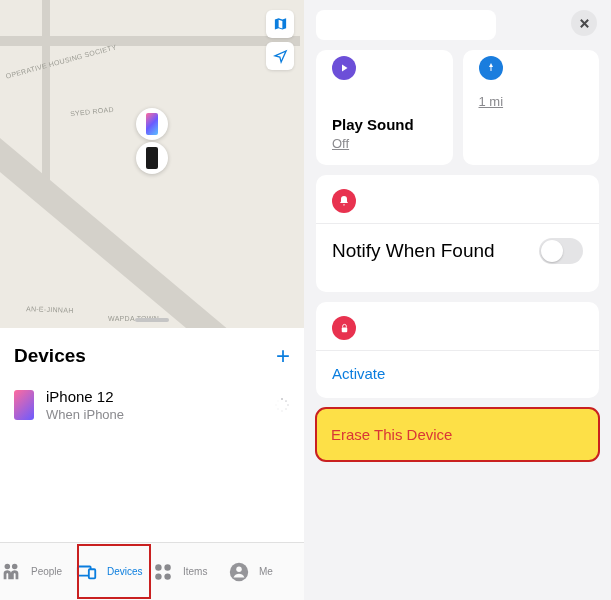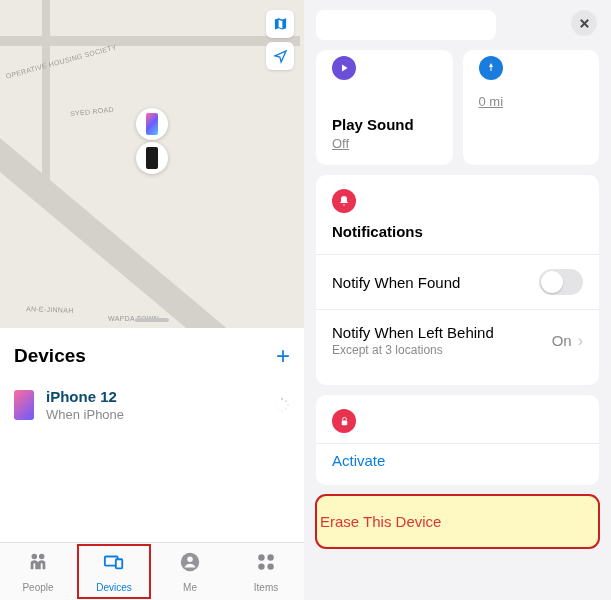--- a/index.html
+++ b/index.html
@@ -28,26 +28,26 @@
     .pp-black { background: #1a1a1a; }
     .drag-handle { position: absolute; bottom: 6px; left: 50%; transform: translateX(-50%); width: 34px; height: 4px; background: #c5c5c5; border-radius: 2px; }
     
     .devices-section { flex: 1; padding: 16px 14px 0; background: #fff; }
     .devices-header { display: flex; justify-content: space-between; align-items: center; margin-bottom: 18px; }
     .devices-title { font-size: 19px; font-weight: 700; color: #000; }
     .add-btn { color: #0a7dde; font-size: 24px; font-weight: 400; line-height: 1; }
     .device-row { display: flex; align-items: center; gap: 12px; padding: 2px 0; }
     .device-thumb { width: 20px; height: 30px; border-radius: 3px; background: linear-gradient(135deg,#ff6b9d,#6b5bff); }
     .device-info { flex: 1; }
-    .device-name { font-size: 15px; font-weight: 700; color: #0c4a6e; }
+    .device-name { font-size: 15px; font-weight: 400; color: #000000; }
     .device-sub { font-size: 13px; color: #8a8a8e; margin-top: 2px; }
     .spinner { width: 16px; height: 16px; color: #c5c5c9; }
     
     .tab-bar { height: 58px; display: flex; border-top: 1px solid #e0e0e0; background: #fafafa; }
-    .tab { flex: 1; display: flex; flex-direction: column; align-items: center; justify-content: center; gap: 9px; color: #8a8a8e; }
+    .tab { flex: 1; display: flex; flex-direction: row; align-items: center; gap: 9px; color: #8a8a8e; }
     .tab.active { color: #0a7dde; }
     .tab.highlighted { outline: 2px solid #c92020; outline-offset: -3px; }
     .tab svg { width: 22px; height: 22px; }
     .tab-label { font-size: 10px; }
     
     .right-panel { flex: 1; padding: 10px 12px 12px; background: #f3f3f5; position: relative; display: flex; flex-direction: column; gap: 10px; }
     .search-bar { height: 30px; background: #fff; border-radius: 8px; width: 180px; }
     .close-btn { position: absolute; top: 10px; right: 14px; width: 26px; height: 26px; background: #e6e6e8; border-radius: 50%; display: flex; align-items: center; justify-content: center; color: #4a4a4c; font-size: 14px; }
     
     .card-row { display: flex; gap: 10px; }
@@ -59,30 +59,30 @@
     .ac-sub { font-size: 13px; color: #8a8a8e; margin-top: 3px; text-decoration: underline; }
     
     .card { background: #fff; border-radius: 10px; padding: 14px 16px; }
     .card-icon { width: 24px; height: 24px; border-radius: 50%; background: #e8324f; display: flex; align-items: center; justify-content: center; color: #fff; font-size: 12px; margin-bottom: 10px; }
     .card-heading { font-size: 15px; font-weight: 700; color: #000; margin-bottom: 4px; }
     .card .card-heading { margin-bottom: 14px; }
     
     .setting-row { display: flex; align-items: center; justify-content: space-between; padding: 14px 0; border-top: 1px solid #ececee; margin: 0 -16px; padding-left: 16px; padding-right: 16px; }
     .setting-row:first-of-type { border-top: 1px solid #ececee; margin-top: 6px; }
     .sr-left { flex: 1; }
-    .sr-title { font-size: 15px; color: #000; }
+    .sr-title { font-size: 19px; color: #000; }
     .sr-sub { font-size: 12px; color: #8a8a8e; margin-top: 2px; }
     .sr-right { display: flex; align-items: center; gap: 6px; color: #8a8a8e; font-size: 15px; }
     .toggle { width: 44px; height: 26px; background: #e4e4e6; border-radius: 13px; position: relative; }
     .toggle::after { content: ''; width: 22px; height: 22px; background: #fff; border-radius: 50%; position: absolute; top: 2px; left: 2px; box-shadow: 0 1px 2px rgba(0,0,0,0.2); }
     .chev { color: #c5c5c9; font-size: 16px; }
     
-    .link-btn { display: block; padding: 8px 0 2px; font-size: 15px; color: #0a7dde; border-top: 1px solid #ececee; margin: 6px -16px 0; padding-left: 16px; }
-    
-    .danger-card { background: #fef9c3; border-radius: 10px; padding: 18px 4px; font-size: 15px; color: #d93636; }
+    .link-btn { display: block; padding: 14px 0 2px; font-size: 15px; color: #0a7dde; border-top: 1px solid #ececee; margin: 6px -16px 0; padding-left: 16px; }
+    
+    .danger-card { background: #fde047; border-radius: 10px; padding: 18px 15px; font-size: 15px; color: #d93636; }
     .highlighted-card { outline: 2px solid #c92020; outline-offset: -1px; }
   </style>
 </head>
 <body>
 
 <div class="left-panel">
   <div class="map-area">
     <div class="map-road road-h1"></div>
     <div class="map-road road-v1"></div>
     <div class="map-road road-diag"></div>
@@ -148,34 +148,34 @@
     </div>
     <div class="tab active highlighted">
       <svg viewBox="0 0 24 24" fill="none" stroke="currentColor" stroke-width="2">
           <rect x="2" y="6" width="14" height="10" rx="1"></rect>
           <rect x="14" y="9" width="7" height="10" rx="1" fill="#fafafa"></rect>
         </svg>
       <span class="tab-label">Devices</span>
     </div>
     <div class="tab">
       <svg viewBox="0 0 24 24" fill="currentColor">
-          <circle cx="12" cy="12" r="10" opacity=".9"></circle>
-          <circle cx="12" cy="9" r="3" fill="#fafafa"></circle>
-          <path d="M6 18c1-3 4-4 6-4s5 1 6 4" fill="#fafafa"></path>
-        </svg>
-      <span class="tab-label">Me</span>
-    </div>
-    <div class="tab">
-      <svg viewBox="0 0 24 24" fill="currentColor">
           <circle cx="7" cy="7" r="3.5"></circle>
           <circle cx="17" cy="7" r="3.5"></circle>
           <circle cx="7" cy="17" r="3.5"></circle>
           <circle cx="17" cy="17" r="3.5"></circle>
         </svg>
       <span class="tab-label">Items</span>
+    </div>
+    <div class="tab">
+      <svg viewBox="0 0 24 24" fill="currentColor">
+          <circle cx="12" cy="12" r="10" opacity=".9"></circle>
+          <circle cx="12" cy="9" r="3" fill="#fafafa"></circle>
+          <path d="M6 18c1-3 4-4 6-4s5 1 6 4" fill="#fafafa"></path>
+        </svg>
+      <span class="tab-label">Me</span>
     </div>
   </div>
 </div>
 
 <div class="right-panel">
   <div class="search-bar"></div>
   <div class="close-btn">
     <svg width="11" height="11" viewBox="0 0 12 12" stroke="currentColor" stroke-width="2.2">
         <path d="M2 2l8 8M10 2l-8 8"></path>
       </svg>
@@ -190,47 +190,36 @@
       </div>
       <div class="ac-title">Play Sound</div>
       <div class="ac-sub">Off</div>
     </div>
     <div class="action-card">
       <div class="ac-icon ac-blue">
         <svg width="12" height="12" viewBox="0 0 24 24" fill="#fff">
             <path d="M12 2l4 8h-3v8h-2v-8H8z"></path>
           </svg>
       </div>
-      <div class="ac-sub">0 mi</div>
+      <div class="ac-sub">1 mi</div>
     </div>
   </div>
 
   <div class="card">
     <div class="card-icon">
       <svg width="12" height="12" viewBox="0 0 24 24" fill="#fff">
           <path d="M12 2a6 6 0 016 6v5l2 3H4l2-3V8a6 6 0 016-6zm-2 17h4a2 2 0 01-4 0z"></path>
         </svg>
     </div>
-    <div class="card-heading">Notifications</div>
     <div class="setting-row">
       <div class="sr-left">
           <div class="sr-title">Notify When Found</div>
         </div>
       <div class="toggle"></div>
     </div>
-    <div class="setting-row">
-      <div class="sr-left">
-        <div class="sr-title">Notify When Left Behind</div>
-        <div class="sr-sub">Except at 3 locations</div>
-      </div>
-      <div class="sr-right">
-        <span>On</span>
-        <span class="chev">›</span>
-      </div>
-    </div>
   </div>
 
   <div class="card">
     <div class="card-icon">
       <svg width="11" height="11" viewBox="0 0 24 24" fill="#fff">
           <rect x="6" y="10" width="12" height="10" rx="2"></rect>
           <path d="M8 10V7a4 4 0 018 0v3" fill="none" stroke="#fff" stroke-width="2"></path>
         </svg>
     </div>
     <a class="link-btn">Activate</a>

